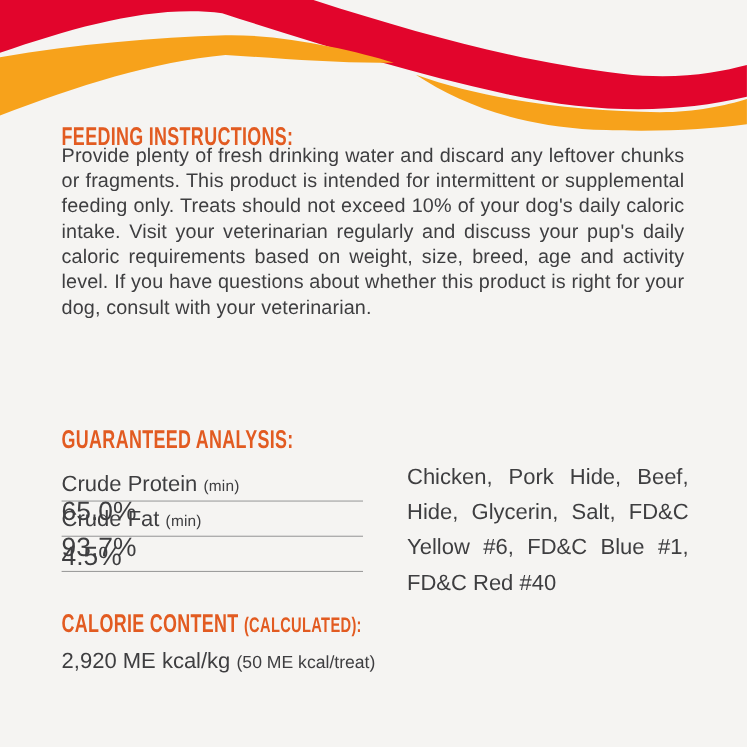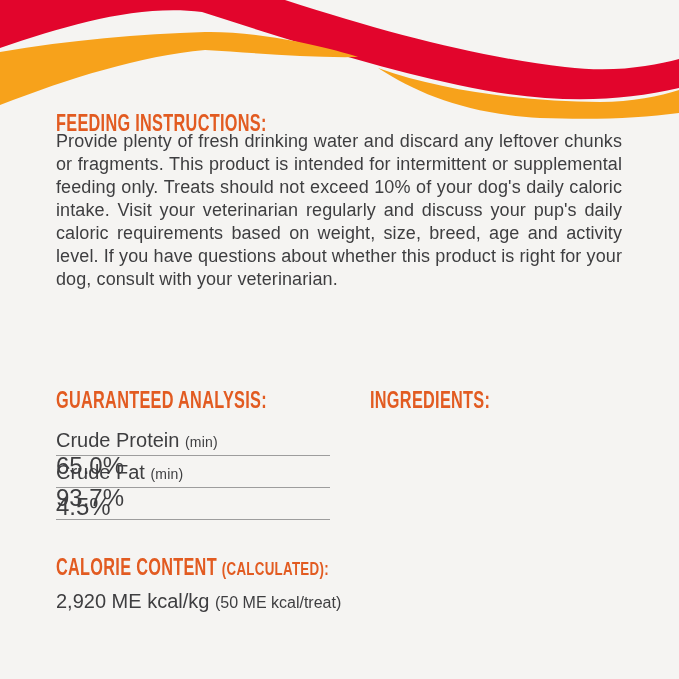--- a/index.html
+++ b/index.html
@@ -118,24 +118,22 @@
     </div>
     <div class="analysis-row ruled">
       <span class="analysis-label"><span>Crude Fat</span> <span class="analysis-qualifier">(min)</span></span>
       <span class="analysis-value">93.7%</span>
     </div>
     <div class="analysis-row ruled">
       <span class="analysis-value">4.5%</span>
     </div>
   </div>
 
-  <h2 class="abs ingredients-title">
-    <span class="hd">INGREDIENTS:</span>
-  </h2>
 
+  <p class="abs ingredients-body">Chicken, Pork Hide, Beef, Hide, Glycerin, Salt, FD&amp;C Yellow #6, FD&amp;C Blue #1, FD&amp;C Red #40</p>
 
   <h2 class="abs calorie-title">
     <span class="hd"><span>CALORIE CONTENT</span> <span class="hd-small">(CALCULATED):</span></span>
   </h2>
 
   <p class="abs calorie-value">
     <span>2,920 ME kcal/kg</span>
     <span class="calorie-note">(50 ME kcal/treat)</span>
   </p>
 

